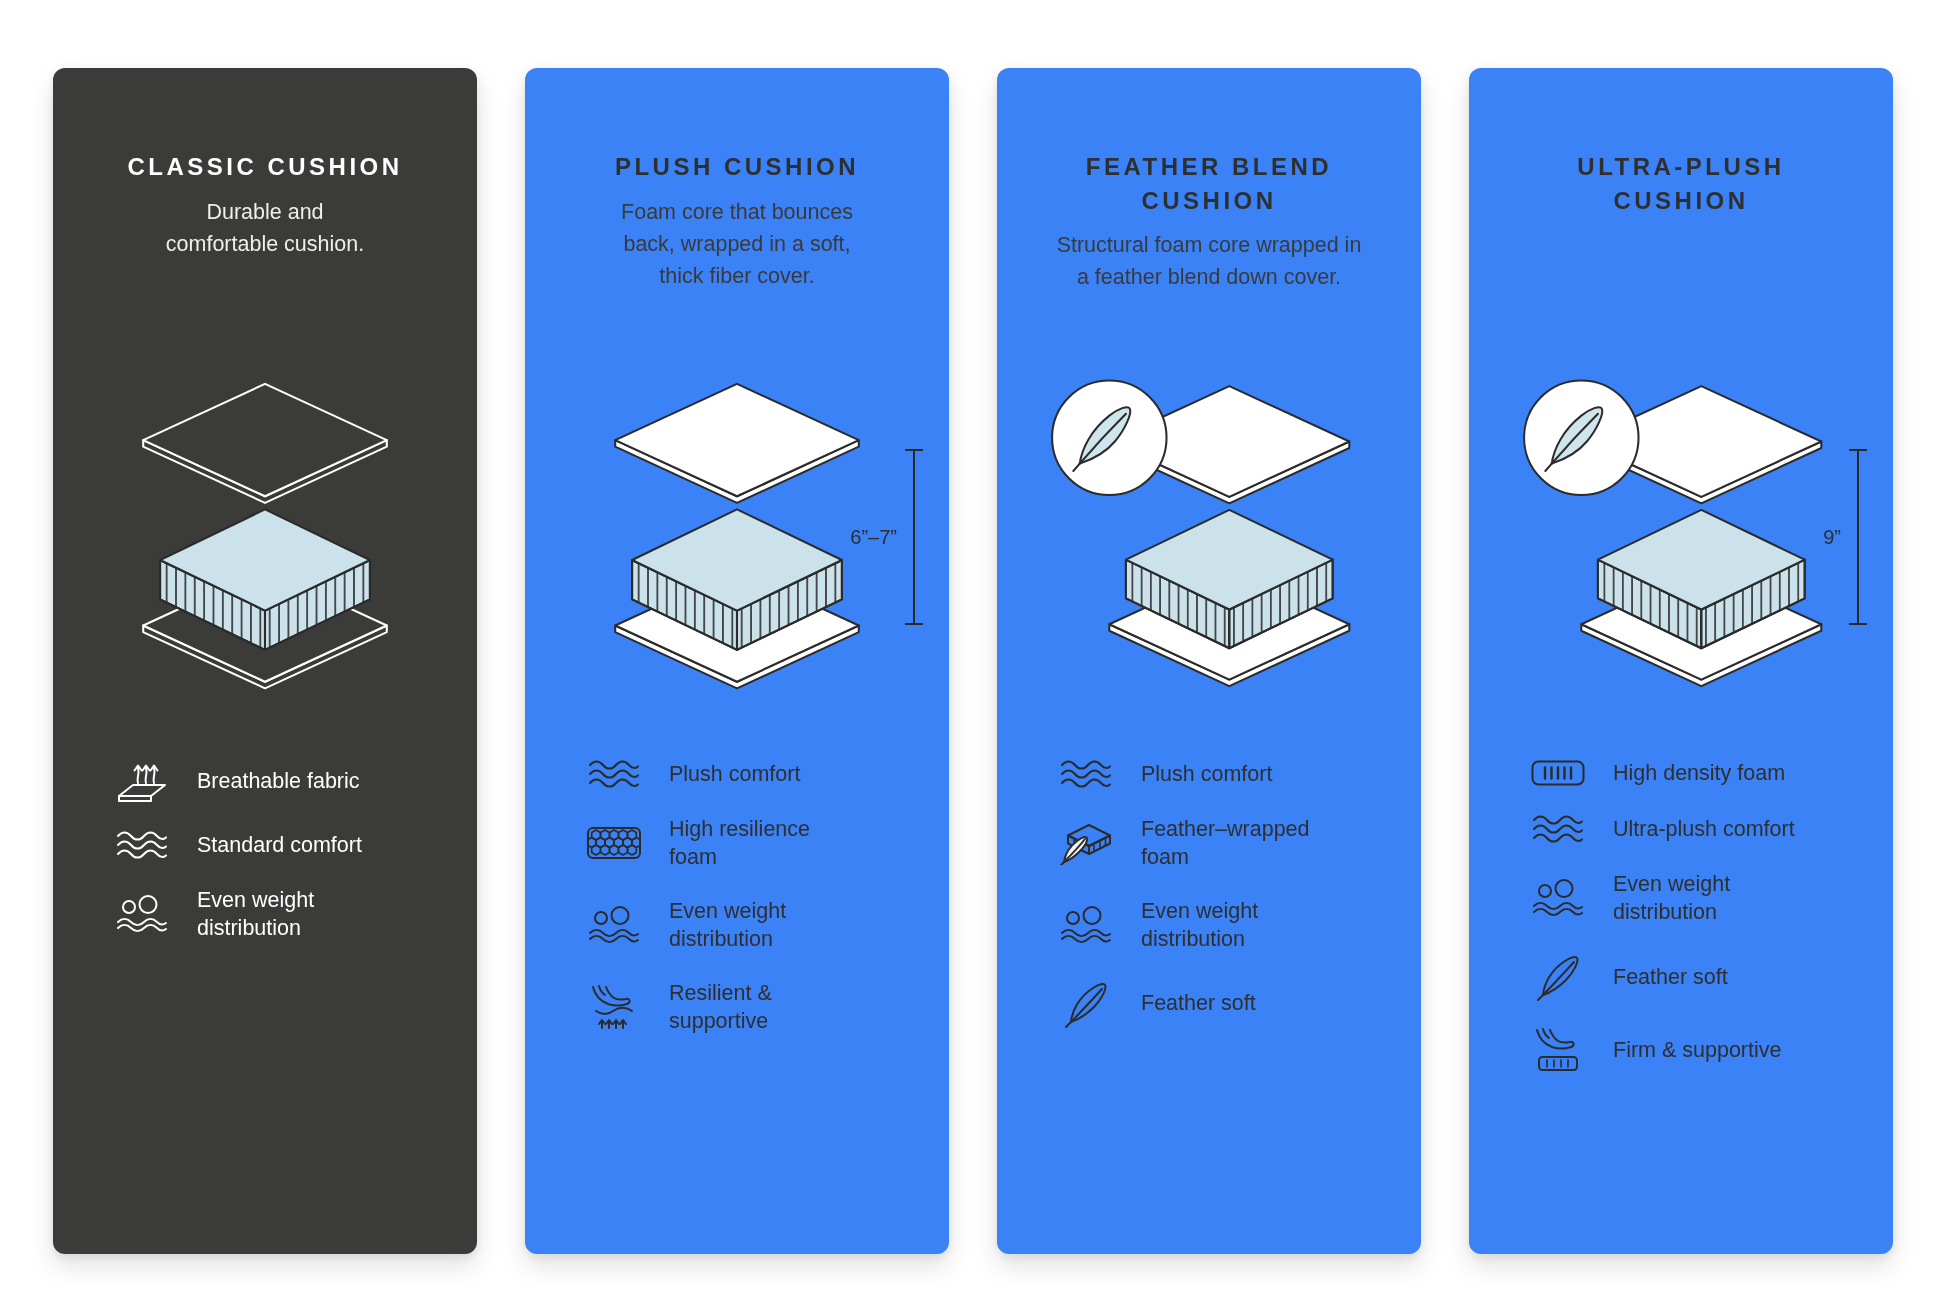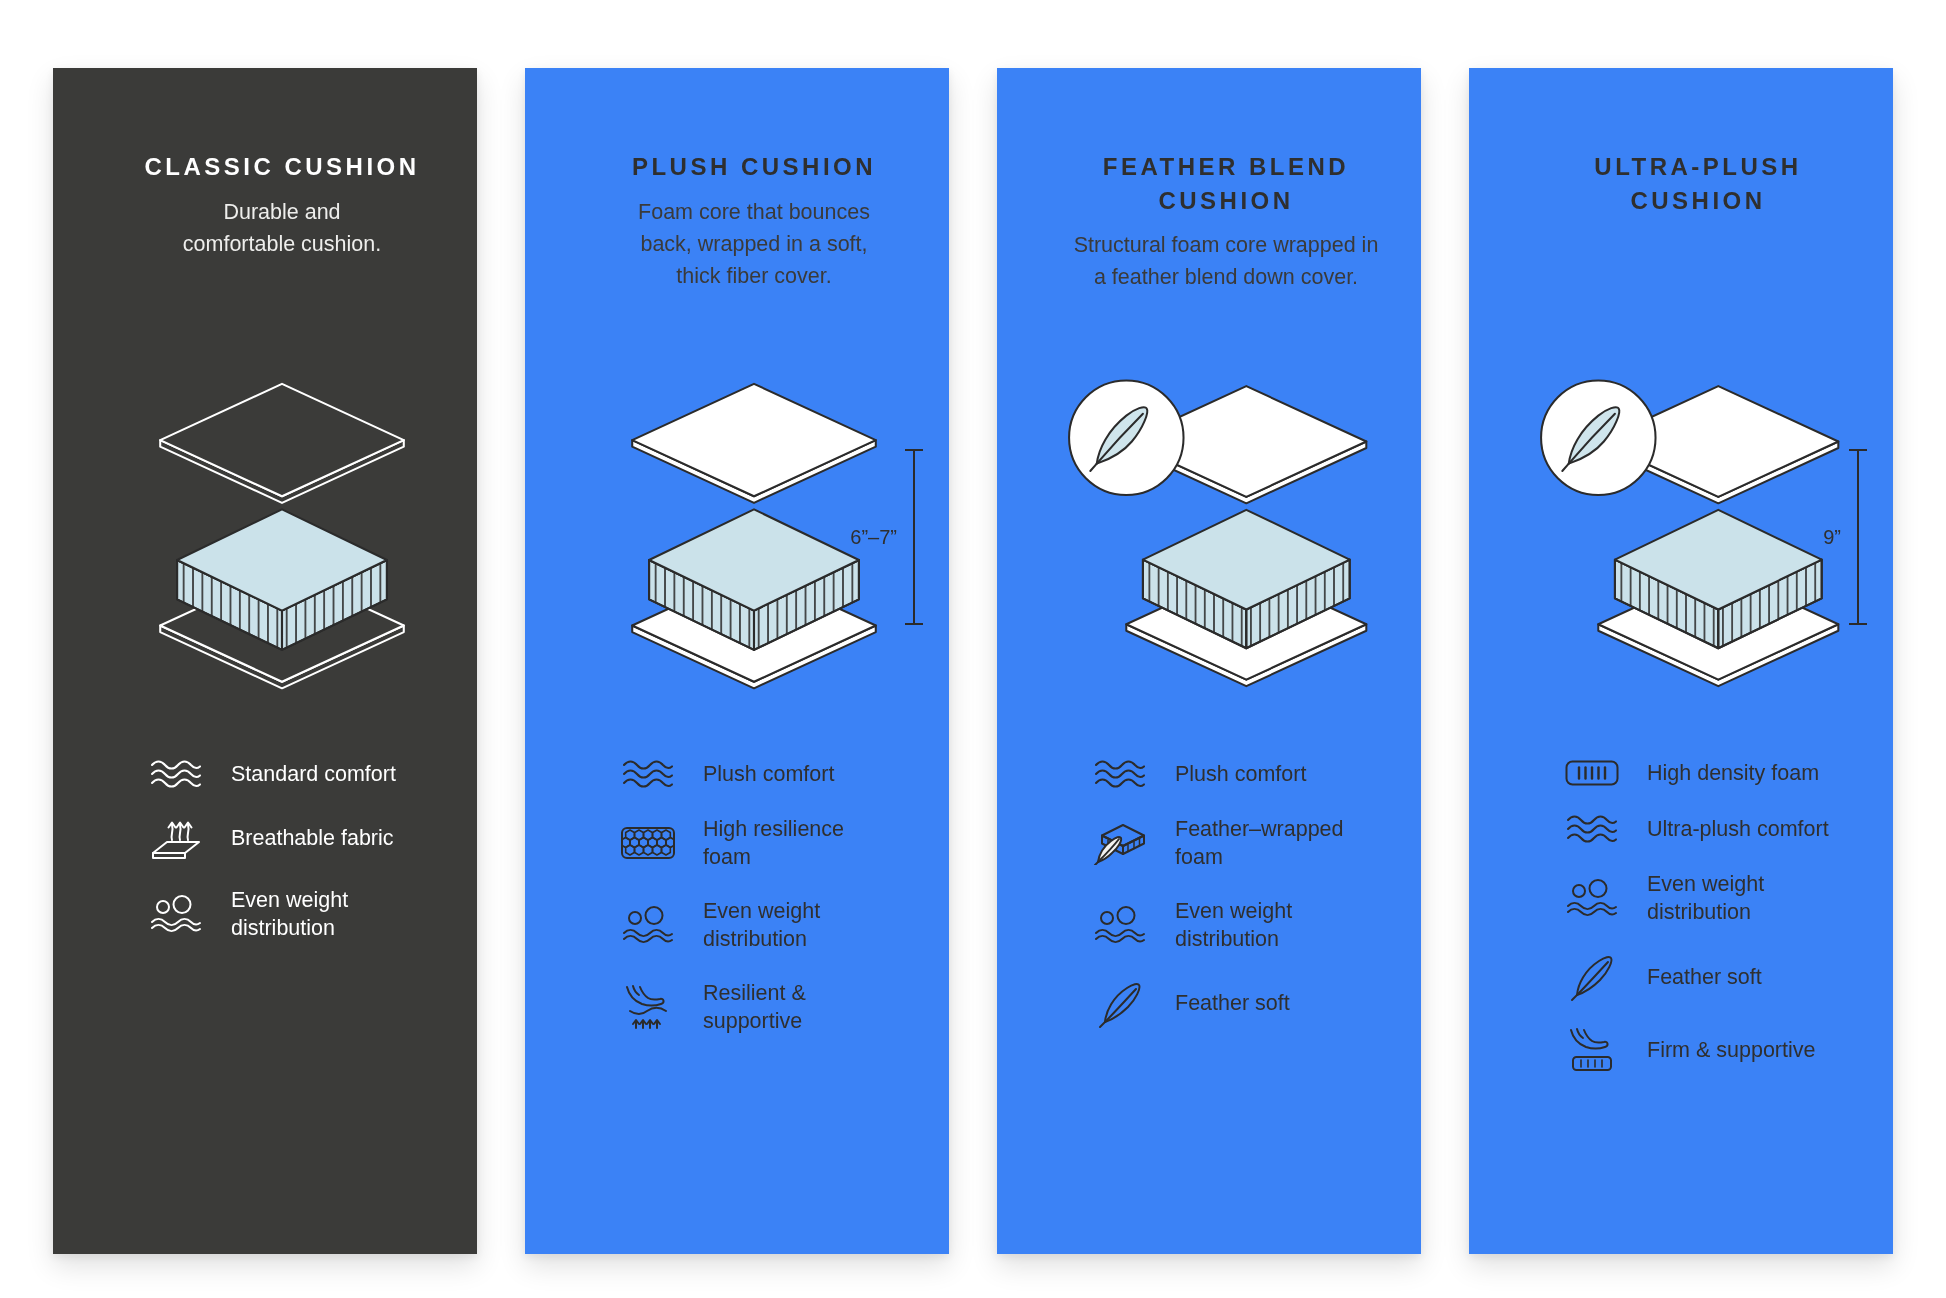--- a/index.html
+++ b/index.html
@@ -3,23 +3,23 @@
 <meta charset="utf-8">
 <style>
   html,body{margin:0;padding:0;background:#ffffff;}
   .stage{
     width:1946px;height:1298px;box-sizing:border-box;position:relative;
     background:#ffffff;display:flex;justify-content:center;align-items:flex-start;
     gap:48px;padding-top:68px;
     font-family:"Liberation Sans","DejaVu Sans",sans-serif;color:#303030;
   }
   .card{
-    width:424px;height:1186px;box-sizing:border-box;border-radius:0;
+    width:424px;height:1186px;box-sizing:border-box;border-radius:12px;
     box-shadow:0 12px 26px rgba(0,0,0,.12),0 3px 8px rgba(0,0,0,.07);
-    display:flex;flex-direction:column;padding-left:34px;
+    display:flex;flex-direction:column;
   }
   .card--dark{background:#3b3b39;color:#ffffff;}
   .card--light{background:#3b82f6;color:#303030;}
   .card__head{height:212px;padding-top:82px;}
   .card__title{
     margin:0;text-align:center;font-size:24px;font-weight:700;
     letter-spacing:3.5px;line-height:1.4;white-space:pre-line;
   }
   .card--dark .card__title{color:#ffffff;}
   .card--light .card__title{color:#2f2f2f;}
@@ -90,42 +90,42 @@
         <g stroke="#ffffff" stroke-width="2.2" stroke-linejoin="round">
           <path d="M30 62 L160 122 L290 62 L290 69 L160 129 L30 69 Z" fill="#3b3b39"></path>
           <path d="M160 2 L290 62 L160 122 L30 62 Z" fill="#3b3b39"></path>
         </g>
       </svg>
     </div>
 
     <ul class="features">
       <li class="feature">
         <span class="ficon">
-          <svg viewBox="0 0 56 32" width="56" height="32" fill="none" stroke="currentColor" stroke-width="2" stroke-linecap="round">
-            <path d="M4 7 C8 2.2 13 2.2 17 7 C21 11.8 26 11.8 30 7 C34 2.2 39 2.2 43 7 C46 10.4 49.5 10.6 52 8.4"></path>
-            <path d="M4 7 C8 2.2 13 2.2 17 7 C21 11.8 26 11.8 30 7 C34 2.2 39 2.2 43 7 C46 10.4 49.5 10.6 52 8.4" transform="translate(0,9)"></path>
-            <path d="M4 7 C8 2.2 13 2.2 17 7 C21 11.8 26 11.8 30 7 C34 2.2 39 2.2 43 7 C46 10.4 49.5 10.6 52 8.4" transform="translate(0,18)"></path>
-          </svg>
-        </span>
-        <span class="flabel">Standard comfort</span>
-      </li>
-      <li class="feature">
-        <span class="ficon">
           <svg viewBox="0 0 56 46" width="56" height="46" fill="none" stroke="currentColor" stroke-width="2" stroke-linecap="round" stroke-linejoin="round">
             <path d="M5 38 L19 27 L51 27 L37 38 Z"></path>
             <path d="M5 38 L5 43 L37 43 L37 38"></path>
             <path d="M24 25 C22 21 26 16 24 10"></path>
               <path d="M20.5 12.5 L24 7.5 L27.5 12.5"></path>
             <path d="M32 25 C30 21 34 16 32 10"></path>
               <path d="M28.5 12.5 L32 7.5 L35.5 12.5"></path>
             <path d="M40 25 C38 21 42 16 40 10"></path>
               <path d="M36.5 12.5 L40 7.5 L43.5 12.5"></path>
           </svg>
         </span>
         <span class="flabel">Breathable fabric</span>
+      </li>
+      <li class="feature">
+        <span class="ficon">
+          <svg viewBox="0 0 56 32" width="56" height="32" fill="none" stroke="currentColor" stroke-width="2" stroke-linecap="round">
+            <path d="M4 7 C8 2.2 13 2.2 17 7 C21 11.8 26 11.8 30 7 C34 2.2 39 2.2 43 7 C46 10.4 49.5 10.6 52 8.4"></path>
+            <path d="M4 7 C8 2.2 13 2.2 17 7 C21 11.8 26 11.8 30 7 C34 2.2 39 2.2 43 7 C46 10.4 49.5 10.6 52 8.4" transform="translate(0,9)"></path>
+            <path d="M4 7 C8 2.2 13 2.2 17 7 C21 11.8 26 11.8 30 7 C34 2.2 39 2.2 43 7 C46 10.4 49.5 10.6 52 8.4" transform="translate(0,18)"></path>
+          </svg>
+        </span>
+        <span class="flabel">Standard comfort</span>
       </li>
       <li class="feature">
         <span class="ficon">
           <svg viewBox="0 0 56 38" width="56" height="38" fill="none" stroke="currentColor" stroke-width="2" stroke-linecap="round">
             <circle cx="15" cy="12" r="6"></circle>
             <circle cx="34" cy="9.5" r="8.5"></circle>
             <path d="M4 27 C8 23 13 23 17 27 C21 31 26 31 30 27 C34 23 39 23 43 27 C46 30 49.5 30 52 28"></path>
             <path d="M4 27 C8 23 13 23 17 27 C21 31 26 31 30 27 C34 23 39 23 43 27 C46 30 49.5 30 52 28" transform="translate(0,6)"></path>
           </svg>
         </span>

